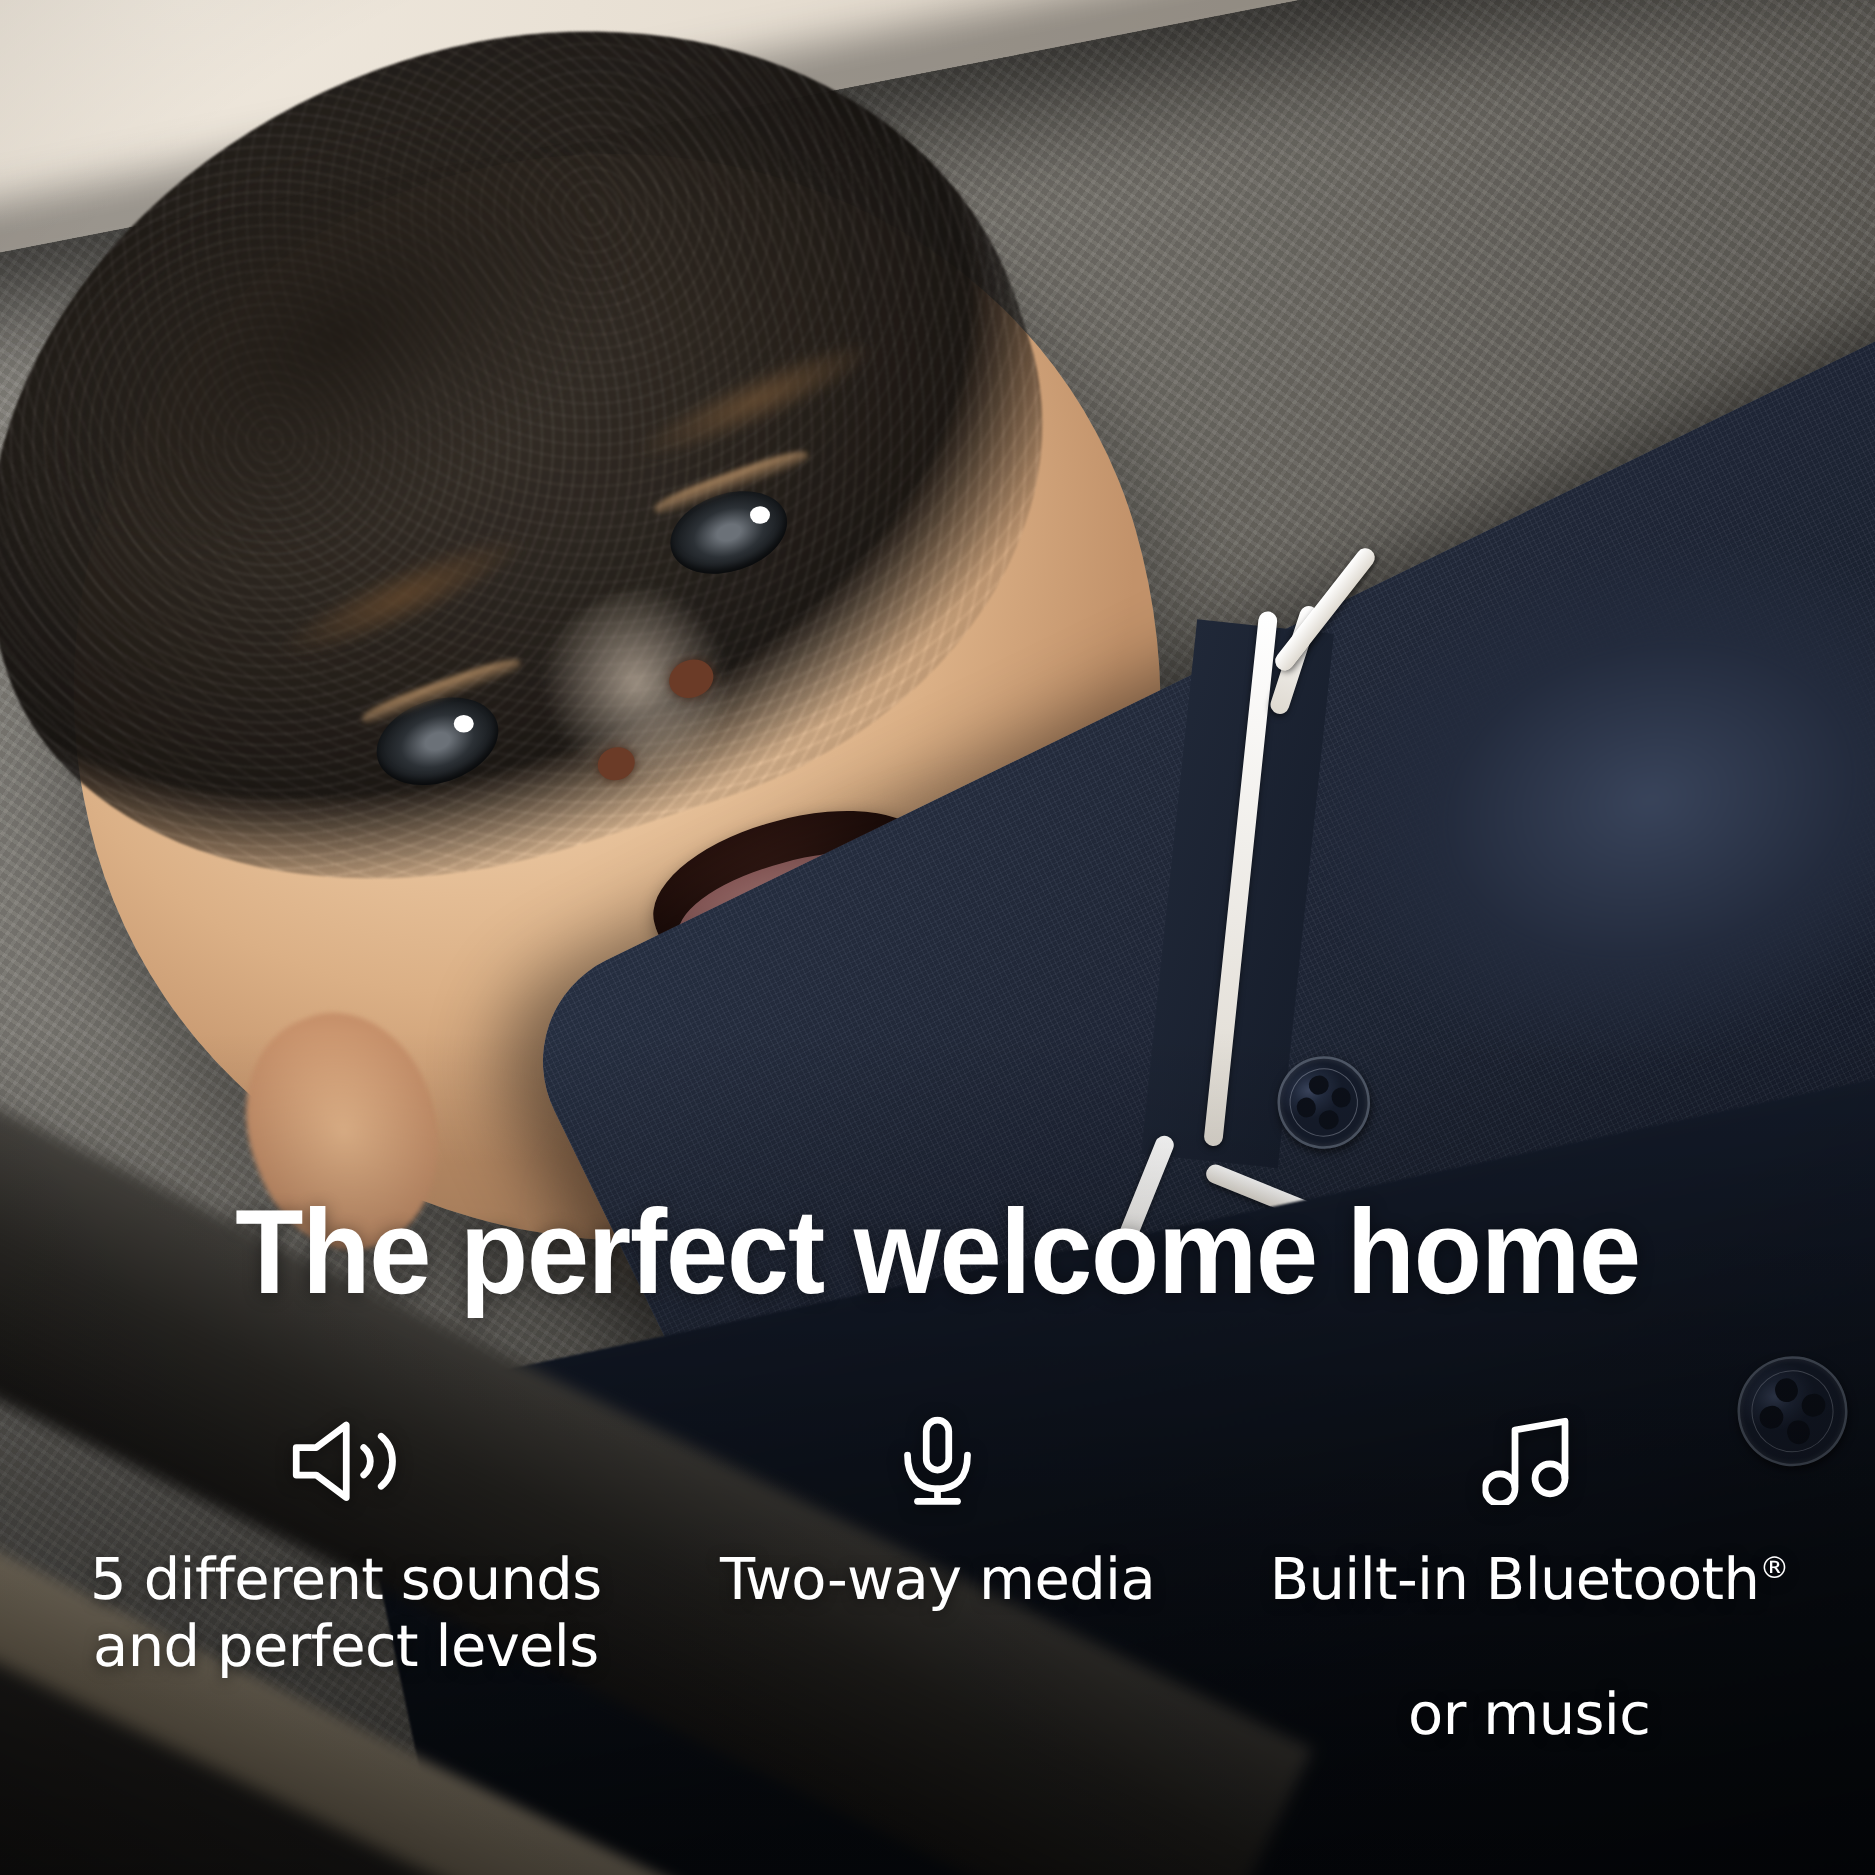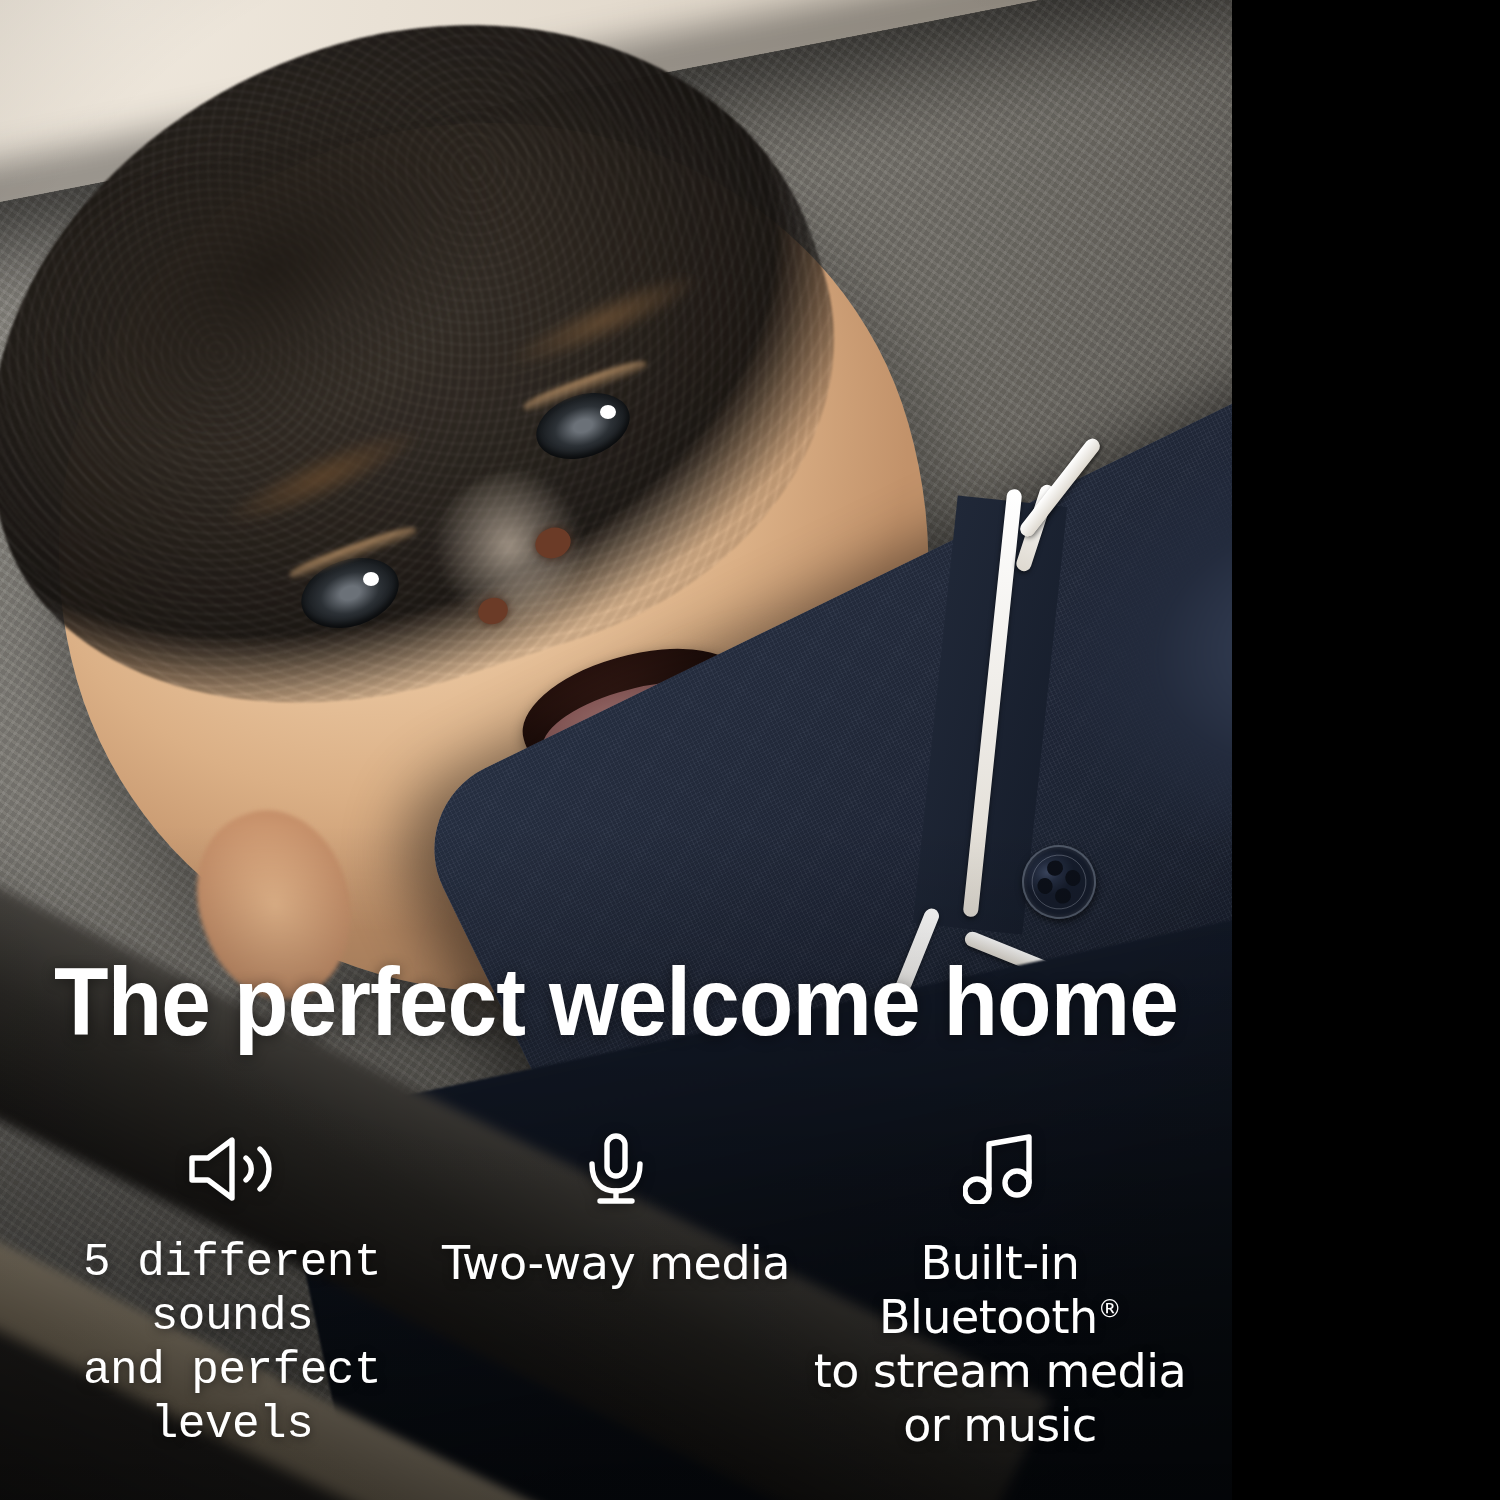--- a/index.html
+++ b/index.html
@@ -2,21 +2,21 @@
 <html><head>
 <meta charset="utf-8">
 <style>
   html, body {
     margin: 0;
     padding: 0;
     background: #000;
   }
   .stage {
     position: relative;
-    width: 1232px;
+    width: 1500px;
     height: 1500px;
     overflow: hidden;
     font-family: "Liberation Sans", sans-serif;
     background: #2f2b27;
   }
 
   
   .photo { position: absolute; inset: 0; overflow: hidden; }
 
   
@@ -359,21 +359,21 @@
     line-height: 54px;
     letter-spacing: -0.5px;
     text-shadow: 0 2px 10px rgba(0,0,0,0.5);
     max-width: 470px;
   }
   .feature-label sup {
     font-size: 0.52em;
     vertical-align: super;
     line-height: 0;
   }
-  .f1 .feature-label { max-width: 480px; font-family: Liberation Mono, monospace; }
+  .f1 .feature-label { max-width: 480px; }
   .f2 .feature-label { max-width: 420px; }
   .f3 .feature-label { max-width: 470px; }
 </style>
 </head>
 <body>
 
 <div class="stage">
 
   <div class="photo">
     <div class="wall"></div>
@@ -480,20 +480,20 @@
       <div class="feature f3">
         <div class="feature-icon">
           <svg width="74" height="70" viewBox="0 0 74 70" fill="none" stroke="#ffffff" stroke-width="5.4" stroke-linecap="round" stroke-linejoin="round">
             <path d="M26 55 V10 L66 3 V48"></path>
             <circle cx="14" cy="57" r="12"></circle>
             <circle cx="54" cy="49" r="12"></circle>
           </svg>
         </div>
         <div class="feature-label">
           <span>Built-in Bluetooth</span><sup>®</sup><br>
-          <span>to stream media</span><br>
+          <br>
           <span>or music</span>
         </div>
       </div>
 
     </div>
   </div>
 </div>
 
 </body></html>

